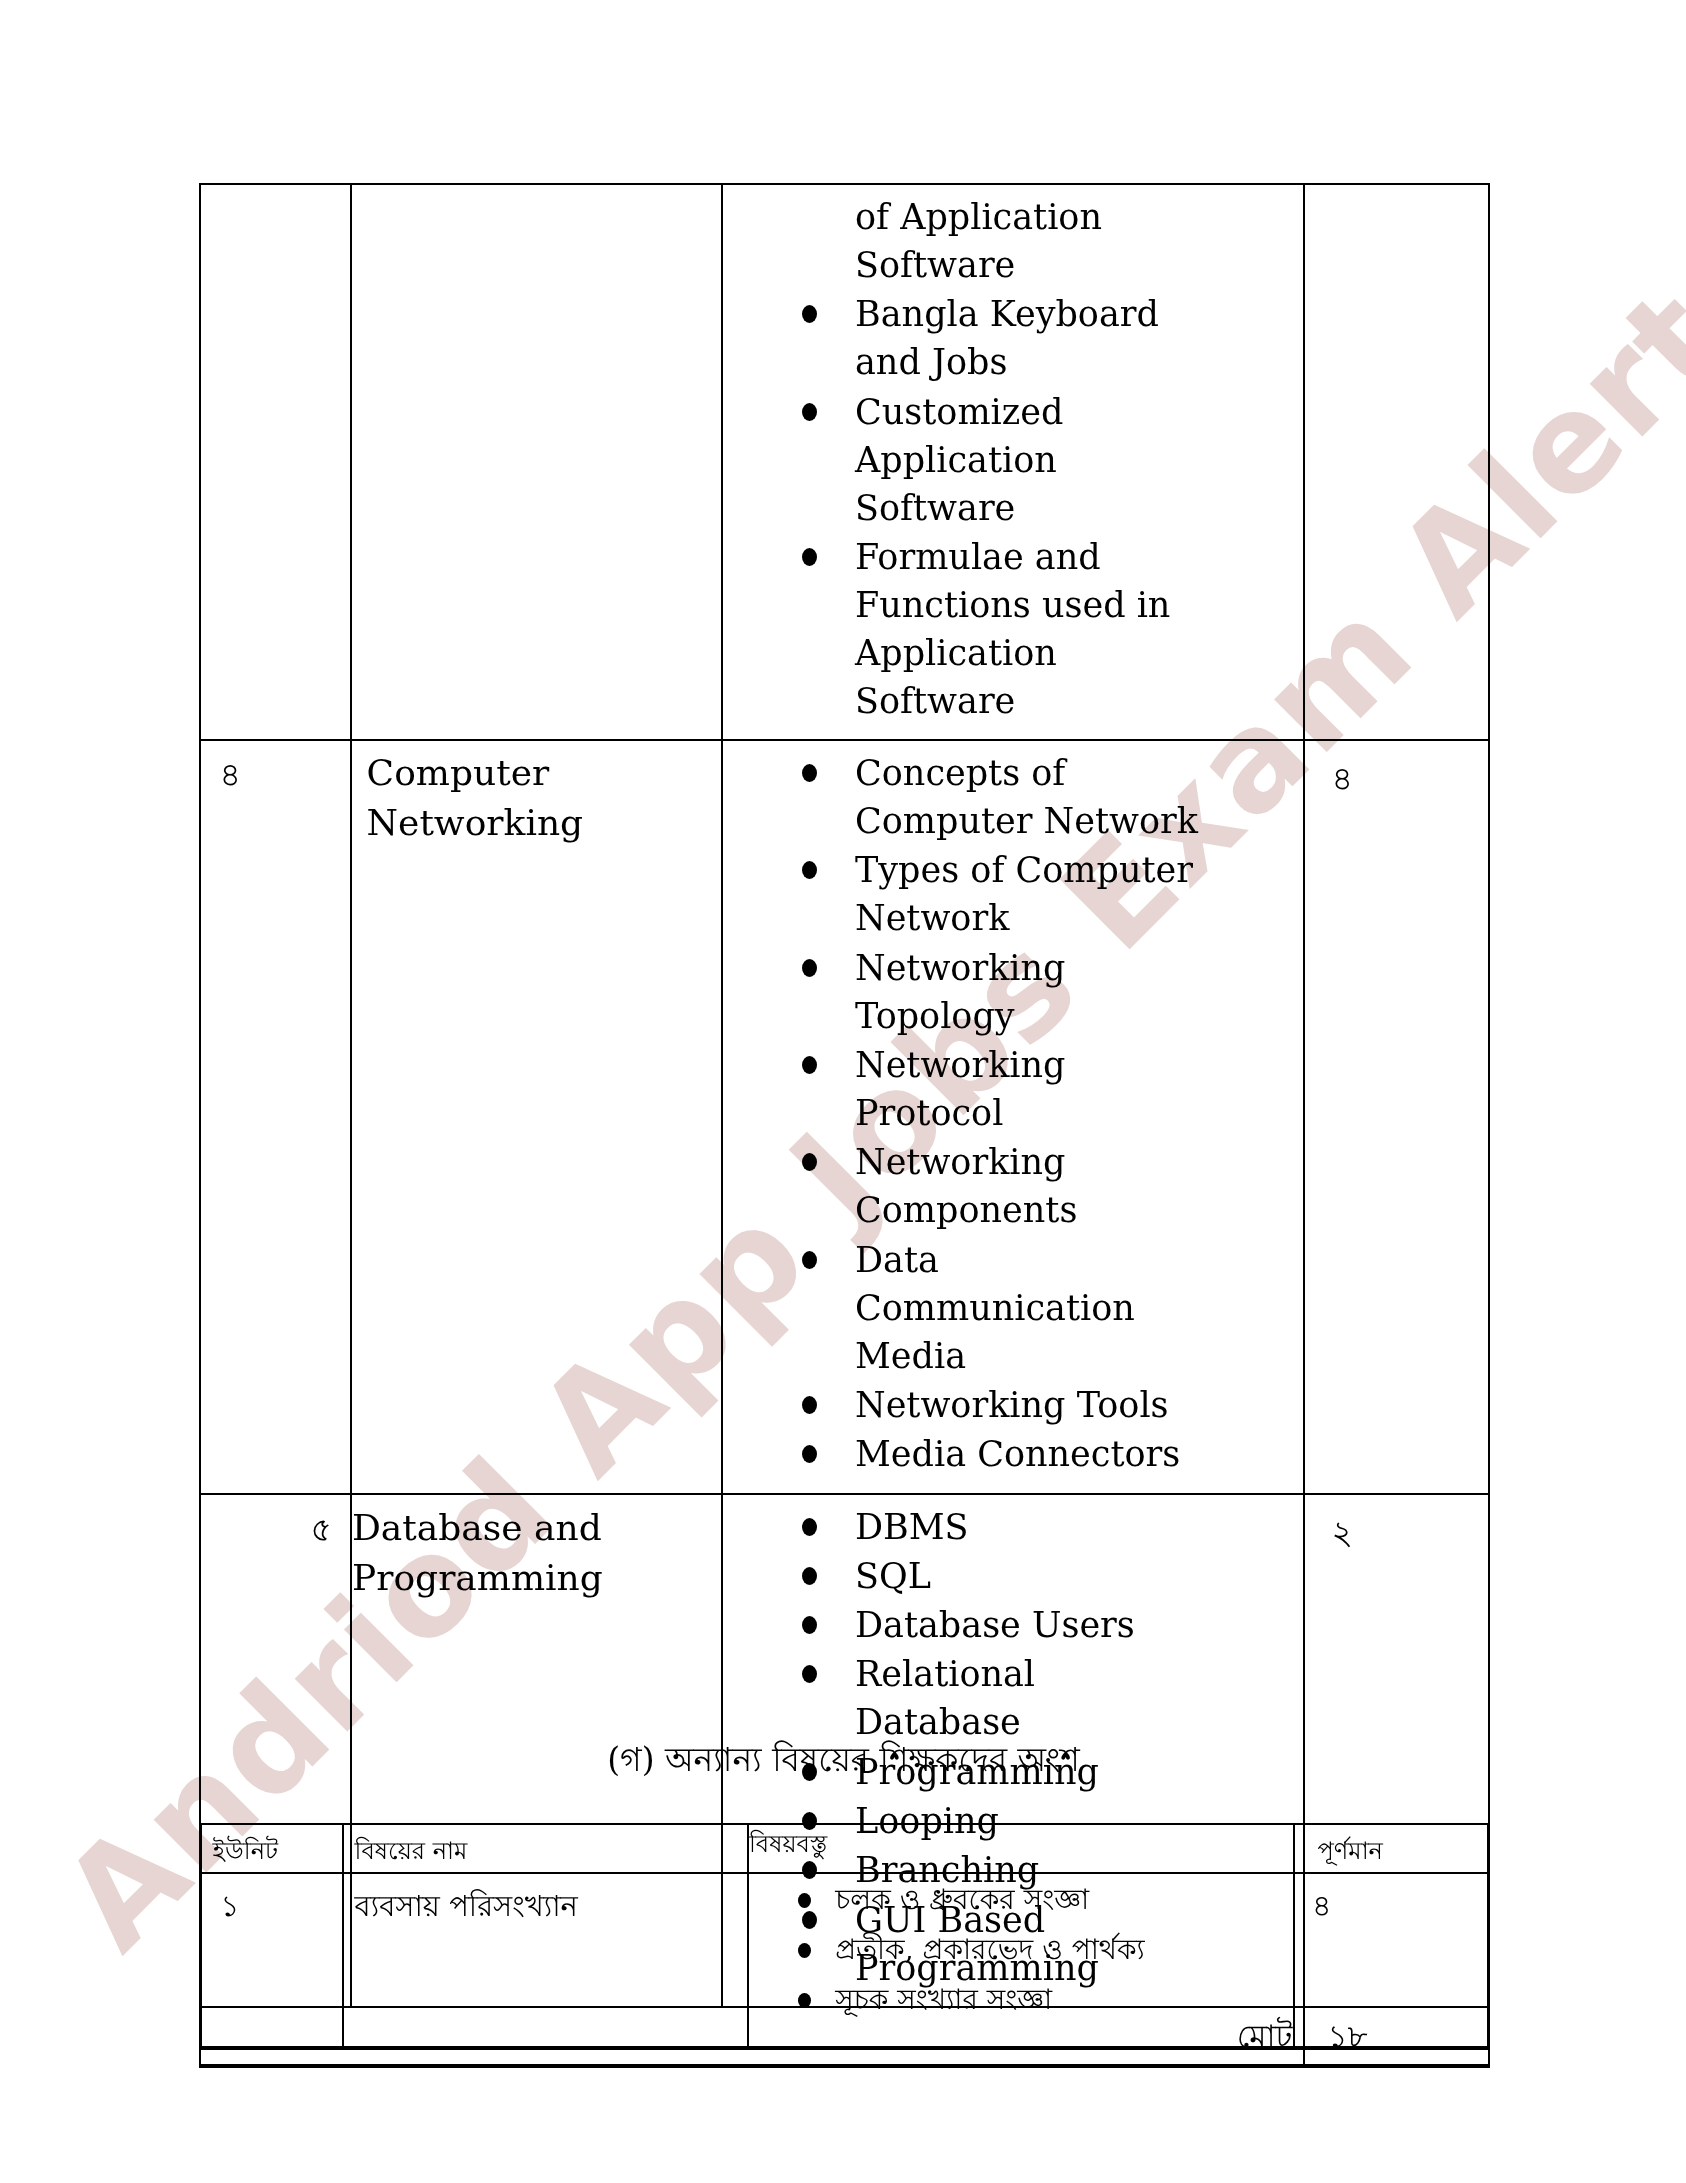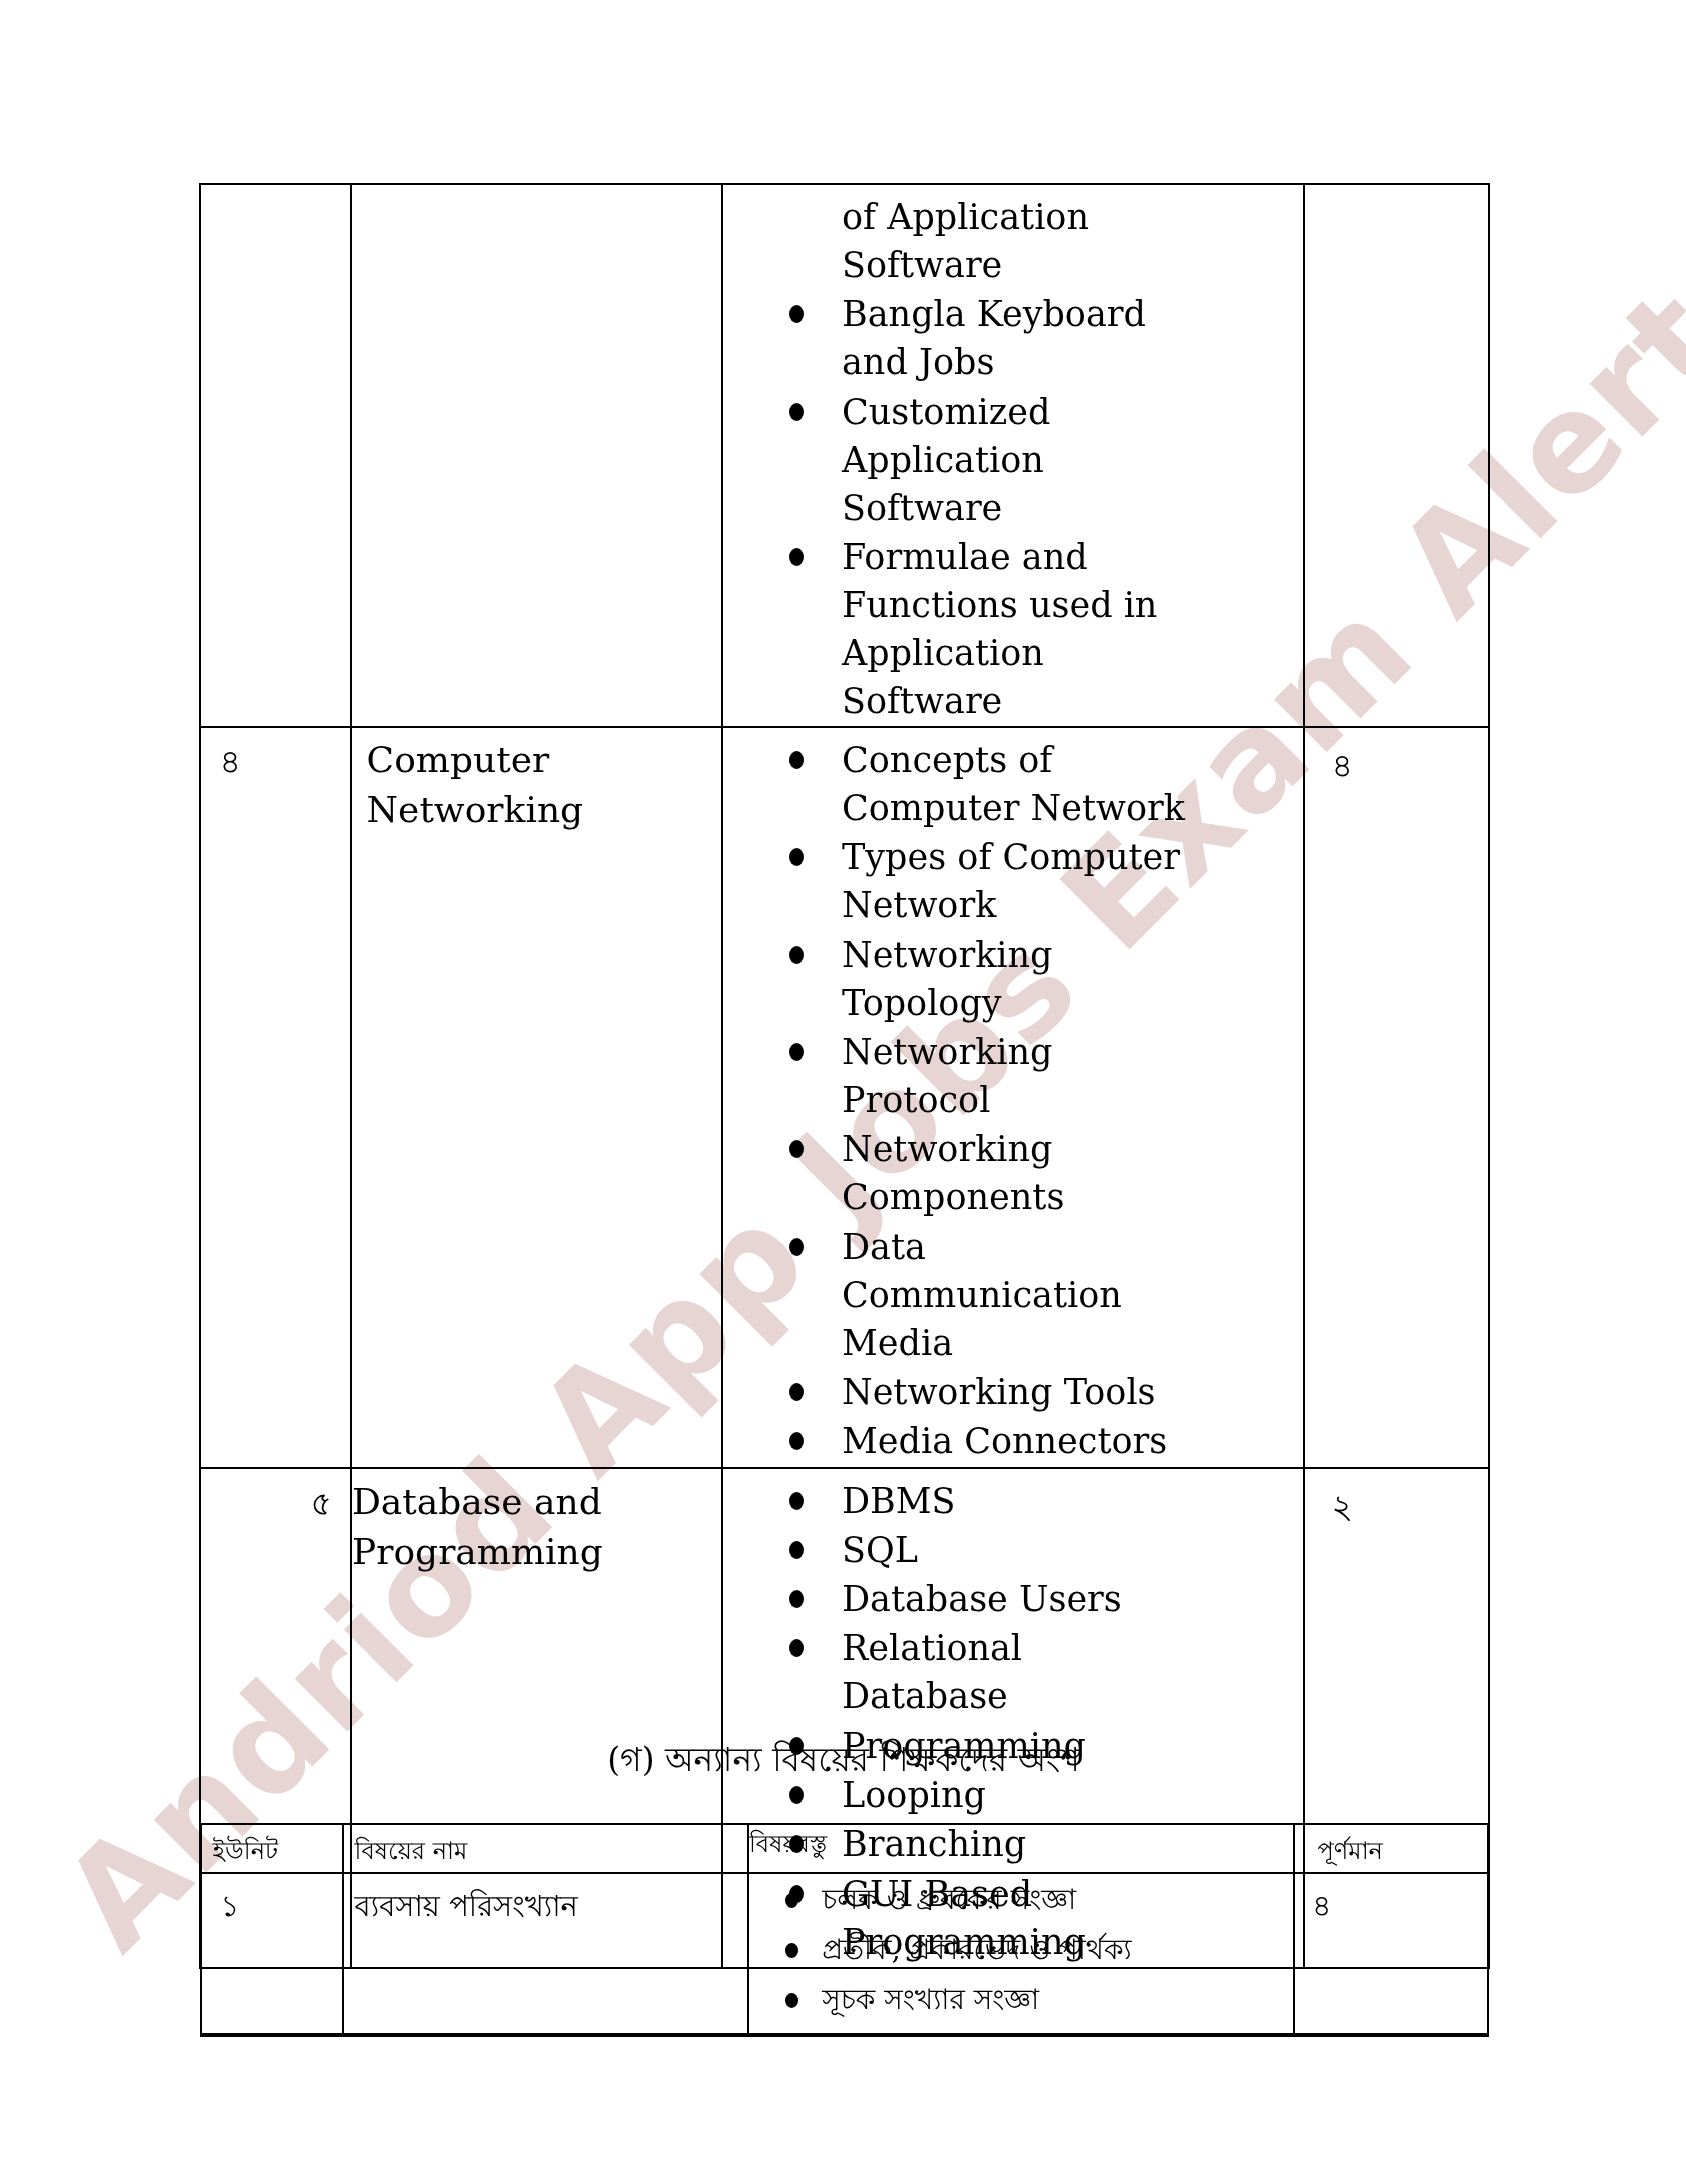--- a/index.html
+++ b/index.html
@@ -11,21 +11,21 @@
   
   .watermark{
     position:absolute;left:-377px;top:1032px;width:2579px;height:212px;
     transform:rotate(-45deg);transform-origin:center;
     font-family:"DejaVu Sans","Liberation Sans",sans-serif;
     font-weight:bold;font-size:136px;letter-spacing:2.6px;
     color:#e6d5d2;white-space:nowrap;text-align:center;z-index:0;
   }
   
   table{border-collapse:collapse;table-layout:fixed;position:absolute;z-index:1;background:transparent;}
-  td{border:2px solid #000;vertical-align:top;padding:0;background:transparent;}
+  td{border:2px solid #000;vertical-align:top;padding:13px;background:transparent;}
   .t1{left:199px;top:183px;width:1289px;}
   .t2{left:200px;top:1823px;width:1286px;}
   .t1 td.botthick, .t2 tr.datarow td{border-bottom:4.6px solid #000;}
   
   .en{font-size:35px;line-height:48px;}
   .topics{padding-top:8px;}
   .li{display:flex;margin-bottom:1.3px;}
   .blt{flex:none;width:15px;height:18px;border-radius:50%;background:#000;margin-left:66px;margin-top:15px;}
   .li.nob .blt{background:transparent;}
   .txt{margin-left:38px;width:344px;}
@@ -174,20 +174,24 @@
             <span class="txt">Branching</span>
           </div>
       <div class="li">
             <span class="blt"></span>
             <span class="txt">GUI Based Programming</span>
           </div>
     </td>
     <td class="markscell">২</td>
   </tr>
 
+  <tr class="totalrow" style="height:42px">
+    <td colspan="3" class="totallabel botthick">মোট</td>
+    <td class="totalmarks botthick">১৮</td>
+  </tr>
 </tbody>
   </table>
 
 <div class="heading">(গ) অন্যান্য বিষয়ের শিক্ষকদের অংশ</div>
 
 <table class="t2">
   <colgroup>
       <col style="width:142px">
       <col style="width:405px">
       <col style="width:546px">

